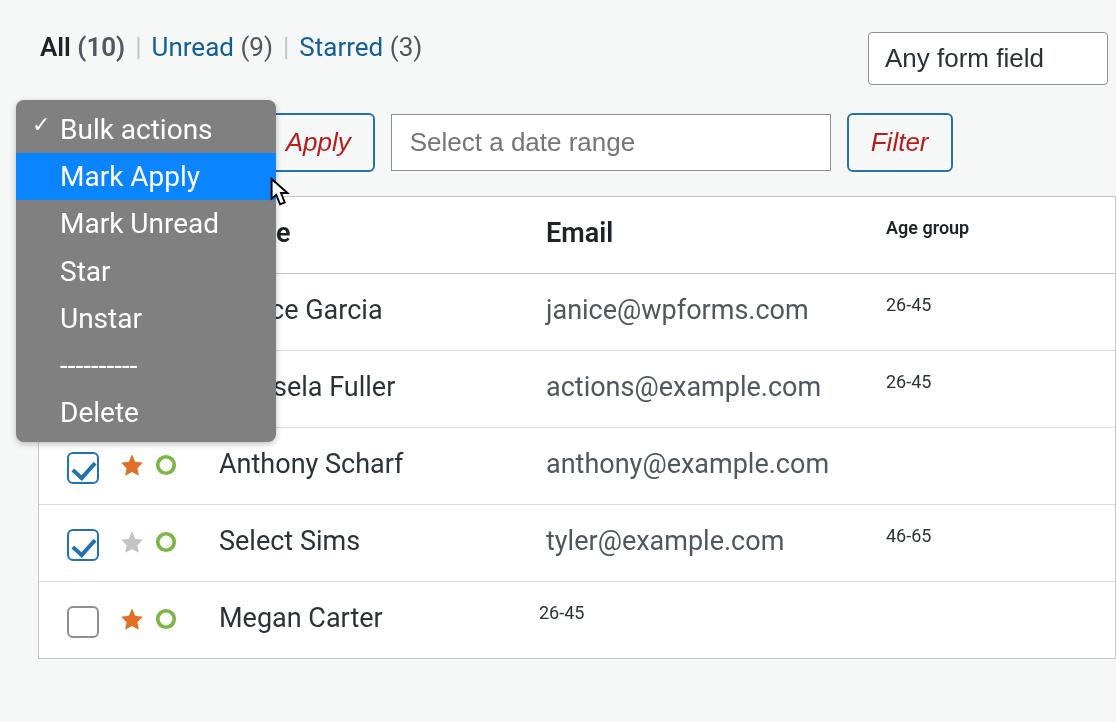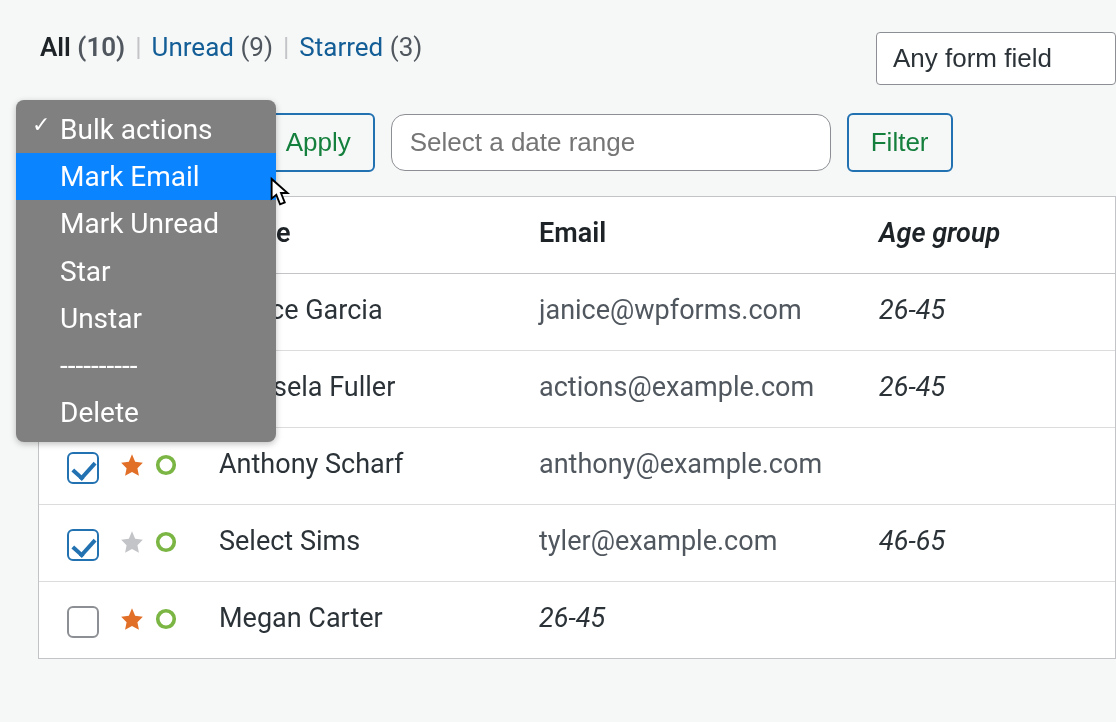--- a/index.html
+++ b/index.html
@@ -34,21 +34,21 @@
   }
   .count {
     color: #50575e;
   }
   .filter-sep {
     color: #c3c4c7;
     margin: 0 10px;
   }
   .search-holder {
     margin-left: auto;
-    margin-right: 0;
+    margin-right: 8px;
   }
   .search-input {
     font-size: 26px;
     padding: 10px 16px;
     border: 1px solid #8c8f94;
     border-radius: 4px;
     background: #fff;
     width: 240px;
     color: #2c3338;
   }
@@ -80,28 +80,29 @@
     border-left: 6px solid transparent;
     border-right: 6px solid transparent;
     border-top: 8px solid #2271b1;
   }
   .btn {
     font-size: 26px;
     padding: 12px 22px;
     border: 2px solid #2271b1;
     border-radius: 6px;
     background: #f6f7f7;
-    color: #15803d;
-    cursor: pointer;
+    color: #b91c1c;
+    cursor: pointer;
+    font-style: italic;
   }
   .date-input {
     font-size: 26px;
     padding: 12px 18px;
     border: 1px solid #8c8f94;
-    border-radius: 14px;
+    border-radius: 0;
     background: #fff;
     color: #8c8f94;
     width: 440px;
   }
   
   .dropdown {
     position: absolute;
     top: 100px;
     left: 16px;
     background: #808080;
@@ -152,22 +153,22 @@
     border-bottom: 1px solid #dcdcde;
     padding: 20px 0;
   }
   .row.header {
     border-bottom: 1px solid #c3c4c7;
     font-weight: 600;
   }
   .col-check { width: 80px; padding-left: 28px; display:flex; align-items:center; padding-top:4px;}
   .col-icons { width: 100px; display:flex; align-items:center; gap:10px; padding-top:4px;}
   .col-name { width: 320px; font-size: 27px; color:#2c3338; padding-right:16px;}
-  .col-email { width: 340px; font-size: 27px; color:#50575e; word-break: break-word; padding-right:16px;}
-  .col-age { flex:1; font-size: 27px; color:#2c3338;font-style:italic;}
+  .col-email { width: 340px; font-size: 27px; color:#50575e; word-break: break-word; padding-right:16px;margin-left:7px;}
+  .col-age { flex:1; font-size: 18px; color:#2c3338;}
   .row.header .col-name,
   .row.header .col-email,
   .row.header .col-age { color:#1d2327; }
   .checkbox {
     width: 32px; height: 32px;
     border: 2px solid #8c8f94;
     border-radius: 6px;
     background: #fff;
     position: relative;
     cursor: pointer;
@@ -331,21 +332,21 @@
           </span>
       </div>
       <div class="col-name">Megan Carter</div>
       <div class="col-age">26-45</div>
     </div>
   </div>
 </div>
 
 <div class="dropdown">
   <div class="dd-item dd-check">Bulk actions</div>
-  <div class="dd-item highlight">Mark Email</div>
+  <div class="dd-item highlight">Mark Apply</div>
   <div class="dd-item">Mark Unread</div>
   <div class="dd-item">Star</div>
   <div class="dd-item">Unstar</div>
   <div class="dd-item" style="cursor:default">----------</div>
   <div class="dd-item">Delete</div>
 </div>
 
 <div class="fake-cursor">
   <svg viewBox="0 0 32 36" width="30" height="34">
     <path d="M6 3 L6 24 L11 20 L15 30 L20 28 L16 18 L23 18 Z" fill="#fff" stroke="#000" stroke-width="2"></path>

